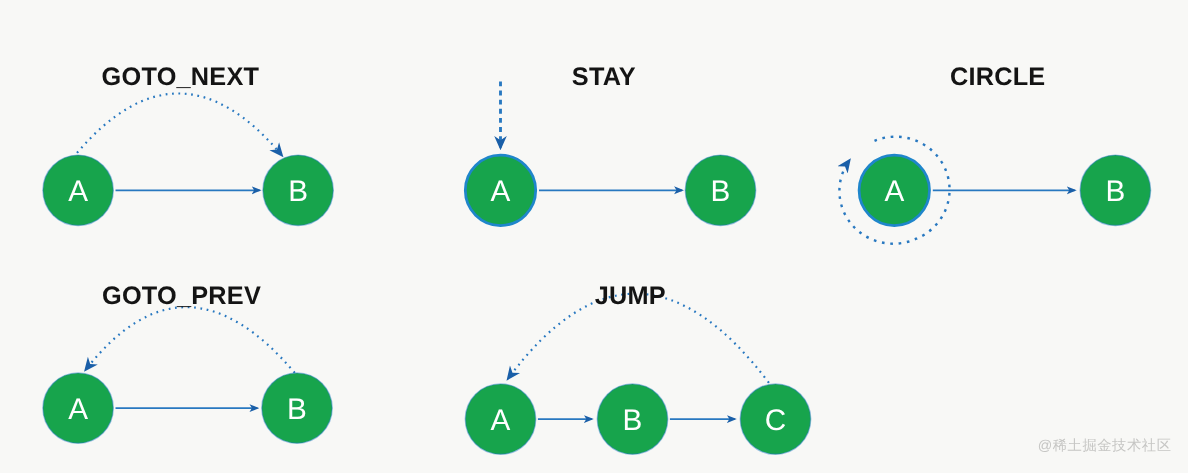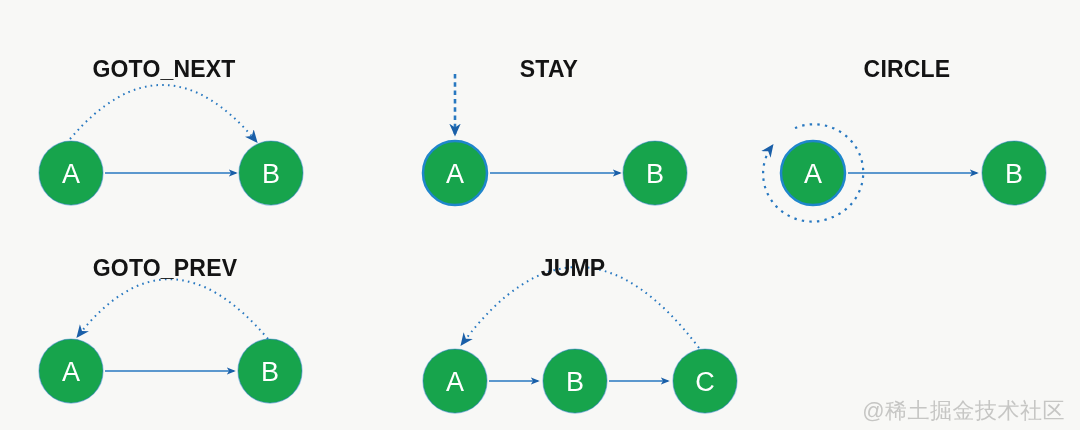--- a/index.html
+++ b/index.html
@@ -60,21 +60,21 @@
     stroke-width: 2.6;
     fill: none;
     stroke-dasharray: 4.5 3.8;
   }
   .arrowhead { fill: var(--arrow, #1a5fa8); }
 
   .watermark {
     position: absolute;
     top: 396px;
     right: 15px;
-    font-size: 22px;
+    font-size: 13px;
     letter-spacing: 0.5px;
     color: var(--watermark_gray, #c6c6c4);
     white-space: nowrap;
     margin-left: 12px;
   }
 </style>
 </head>
 <body>
 
 <svg width="1080" height="430" viewBox="0 0 1080 430" xmlns="http://www.w3.org/2000/svg">

